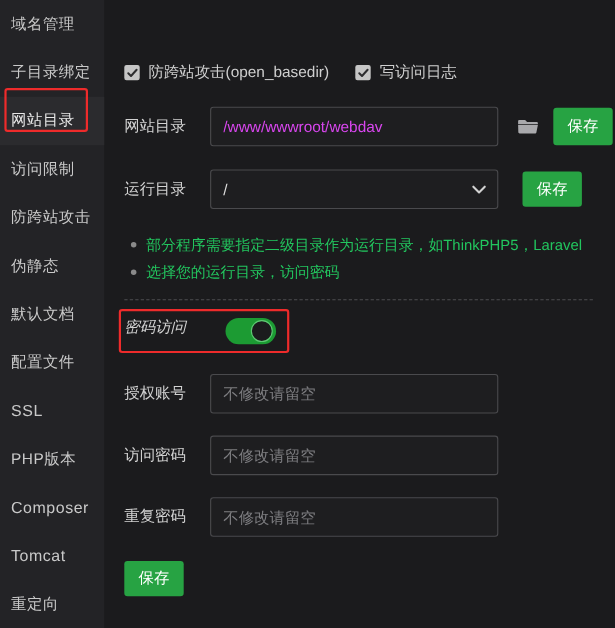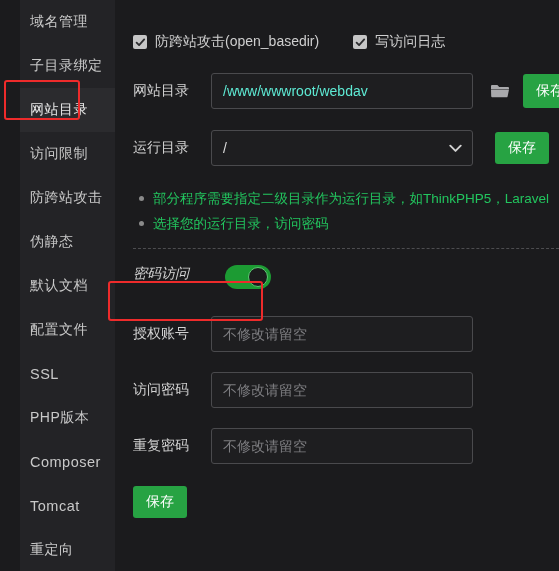--- a/index.html
+++ b/index.html
@@ -12,21 +12,20 @@
     background: #1b1b1d;
     font-family: "Liberation Sans", "DejaVu Sans", sans-serif;
     overflow: hidden;
     position: relative;
   }
   .app {
     display: flex;
     width: 503px;
     height: 571px;
     position: relative;
-    padding-left: 20px;
   }
 
   
   .sidebar {
     width: 95px;
     min-width: 95px;
     height: 571px;
     background: #232326;
     position: relative;
     box-sizing: border-box;
@@ -79,21 +78,22 @@
     position: relative;
     background: #1b1b1d;
     padding: 0;
     box-sizing: border-box;
   }
 
   .row-checks {
     display: flex;
     align-items: flex-end;
     padding: 33px 0 0 18px;
-    gap: 34px;
+    gap: 24px;
+    margin-top: 24px;
   }
   .check {
     display: flex;
     align-items: center;
     gap: 8px;
     color: #cfcfcf;
     font-size: 14px;
     cursor: pointer;
   }
   .cbox {
@@ -123,21 +123,21 @@
     color: #d2d2d2;
     font-size: 14px;
   }
   .txt-input {
     width: 262px;
     height: 36px;
     box-sizing: border-box;
     background: #1e1e20;
     border: 1px solid #4a4a4d;
     border-radius: 3px;
-    color: #5eead4;
+    color: #d946ef;
     font-size: 14px;
     padding: 0 11px;
     outline: none;
     font-family: "Liberation Sans", "DejaVu Sans", sans-serif;
   }
   .txt-input::placeholder { color: #7d7d80; }
 
   .sel-wrap {
     position: relative;
     width: 262px;

